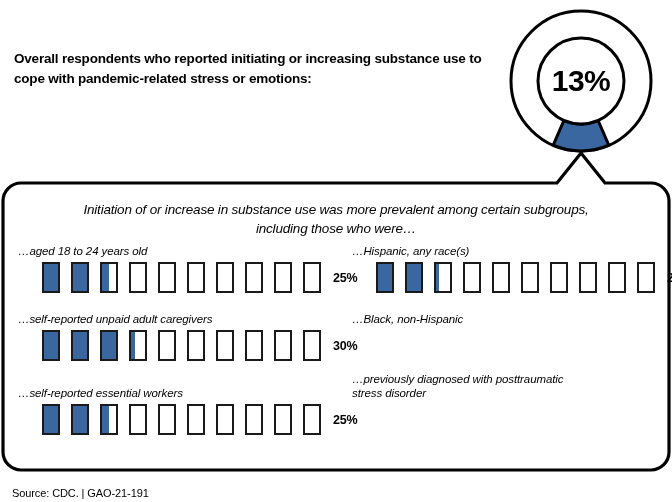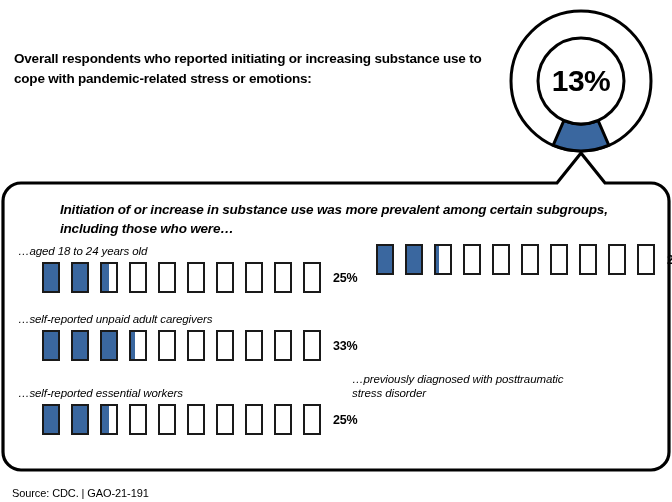--- a/index.html
+++ b/index.html
@@ -60,23 +60,23 @@
     width: 672px;
     height: 332px;
     pointer-events: none;
   }
 
   .panel-title {
     position: absolute;
     left: 60px;
     top: 200px;
     width: 552px;
-    text-align: left;
+    text-align: center;
     font-size: 13.5px;
-    font-weight: bold;
+    font-weight: normal;
     font-style: italic;
     line-height: 19px;
     letter-spacing: -0.2px;
   }
 
   
   .grid {
     position: absolute;
     left: 0;
     top: 244px;
@@ -223,21 +223,21 @@
             <div class="person">
               <div class="fill" style="width: 30%;"></div>
             </div>
             <div class="person"></div>
             <div class="person"></div>
             <div class="person"></div>
             <div class="person"></div>
             <div class="person"></div>
             <div class="person"></div>
           </div>
-          <div class="sg-pct">33%</div>
+          <div class="sg-pct">30%</div>
         </div>
       </div>
       <div class="subgroup" style="top: 142px;">
         <div class="sg-label">…self-reported essential workers</div>
         <div class="sg-row">
           <div class="icons">
             <div class="person">
               <div class="fill" style="width: 100%;"></div>
             </div>
             <div class="person">
@@ -253,20 +253,21 @@
             <div class="person"></div>
             <div class="person"></div>
             <div class="person"></div>
           </div>
           <div class="sg-pct">25%</div>
         </div>
       </div>
     </div>
   <div class="col-right" id="col-right">
       <div class="subgroup" style="top: 0px;">
+        <div class="sg-label">…Hispanic, any race(s)</div>
         <div class="sg-row">
           <div class="icons">
             <div class="person">
               <div class="fill" style="width: 100%;"></div>
             </div>
             <div class="person">
               <div class="fill" style="width: 100%;"></div>
             </div>
             <div class="person">
               <div class="fill" style="width: 20%;"></div>
@@ -276,20 +277,21 @@
             <div class="person"></div>
             <div class="person"></div>
             <div class="person"></div>
             <div class="person"></div>
             <div class="person"></div>
           </div>
           <div class="sg-pct">22%</div>
         </div>
       </div>
       <div class="subgroup" style="top: 68px;">
+        <div class="sg-label">…Black, non-Hispanic</div>
       </div>
       <div class="subgroup" style="top: 128px;">
         <div class="sg-label">…previously diagnosed with posttraumatic
 stress disorder</div>
       </div>
     </div>
 </div>
 
 <svg class="footer-rule" width="672" height="3" viewBox="0 0 672 3">
   <line x1="0" y1="1" x2="672" y2="1" stroke="#000000" stroke-width="1.2"></line>

